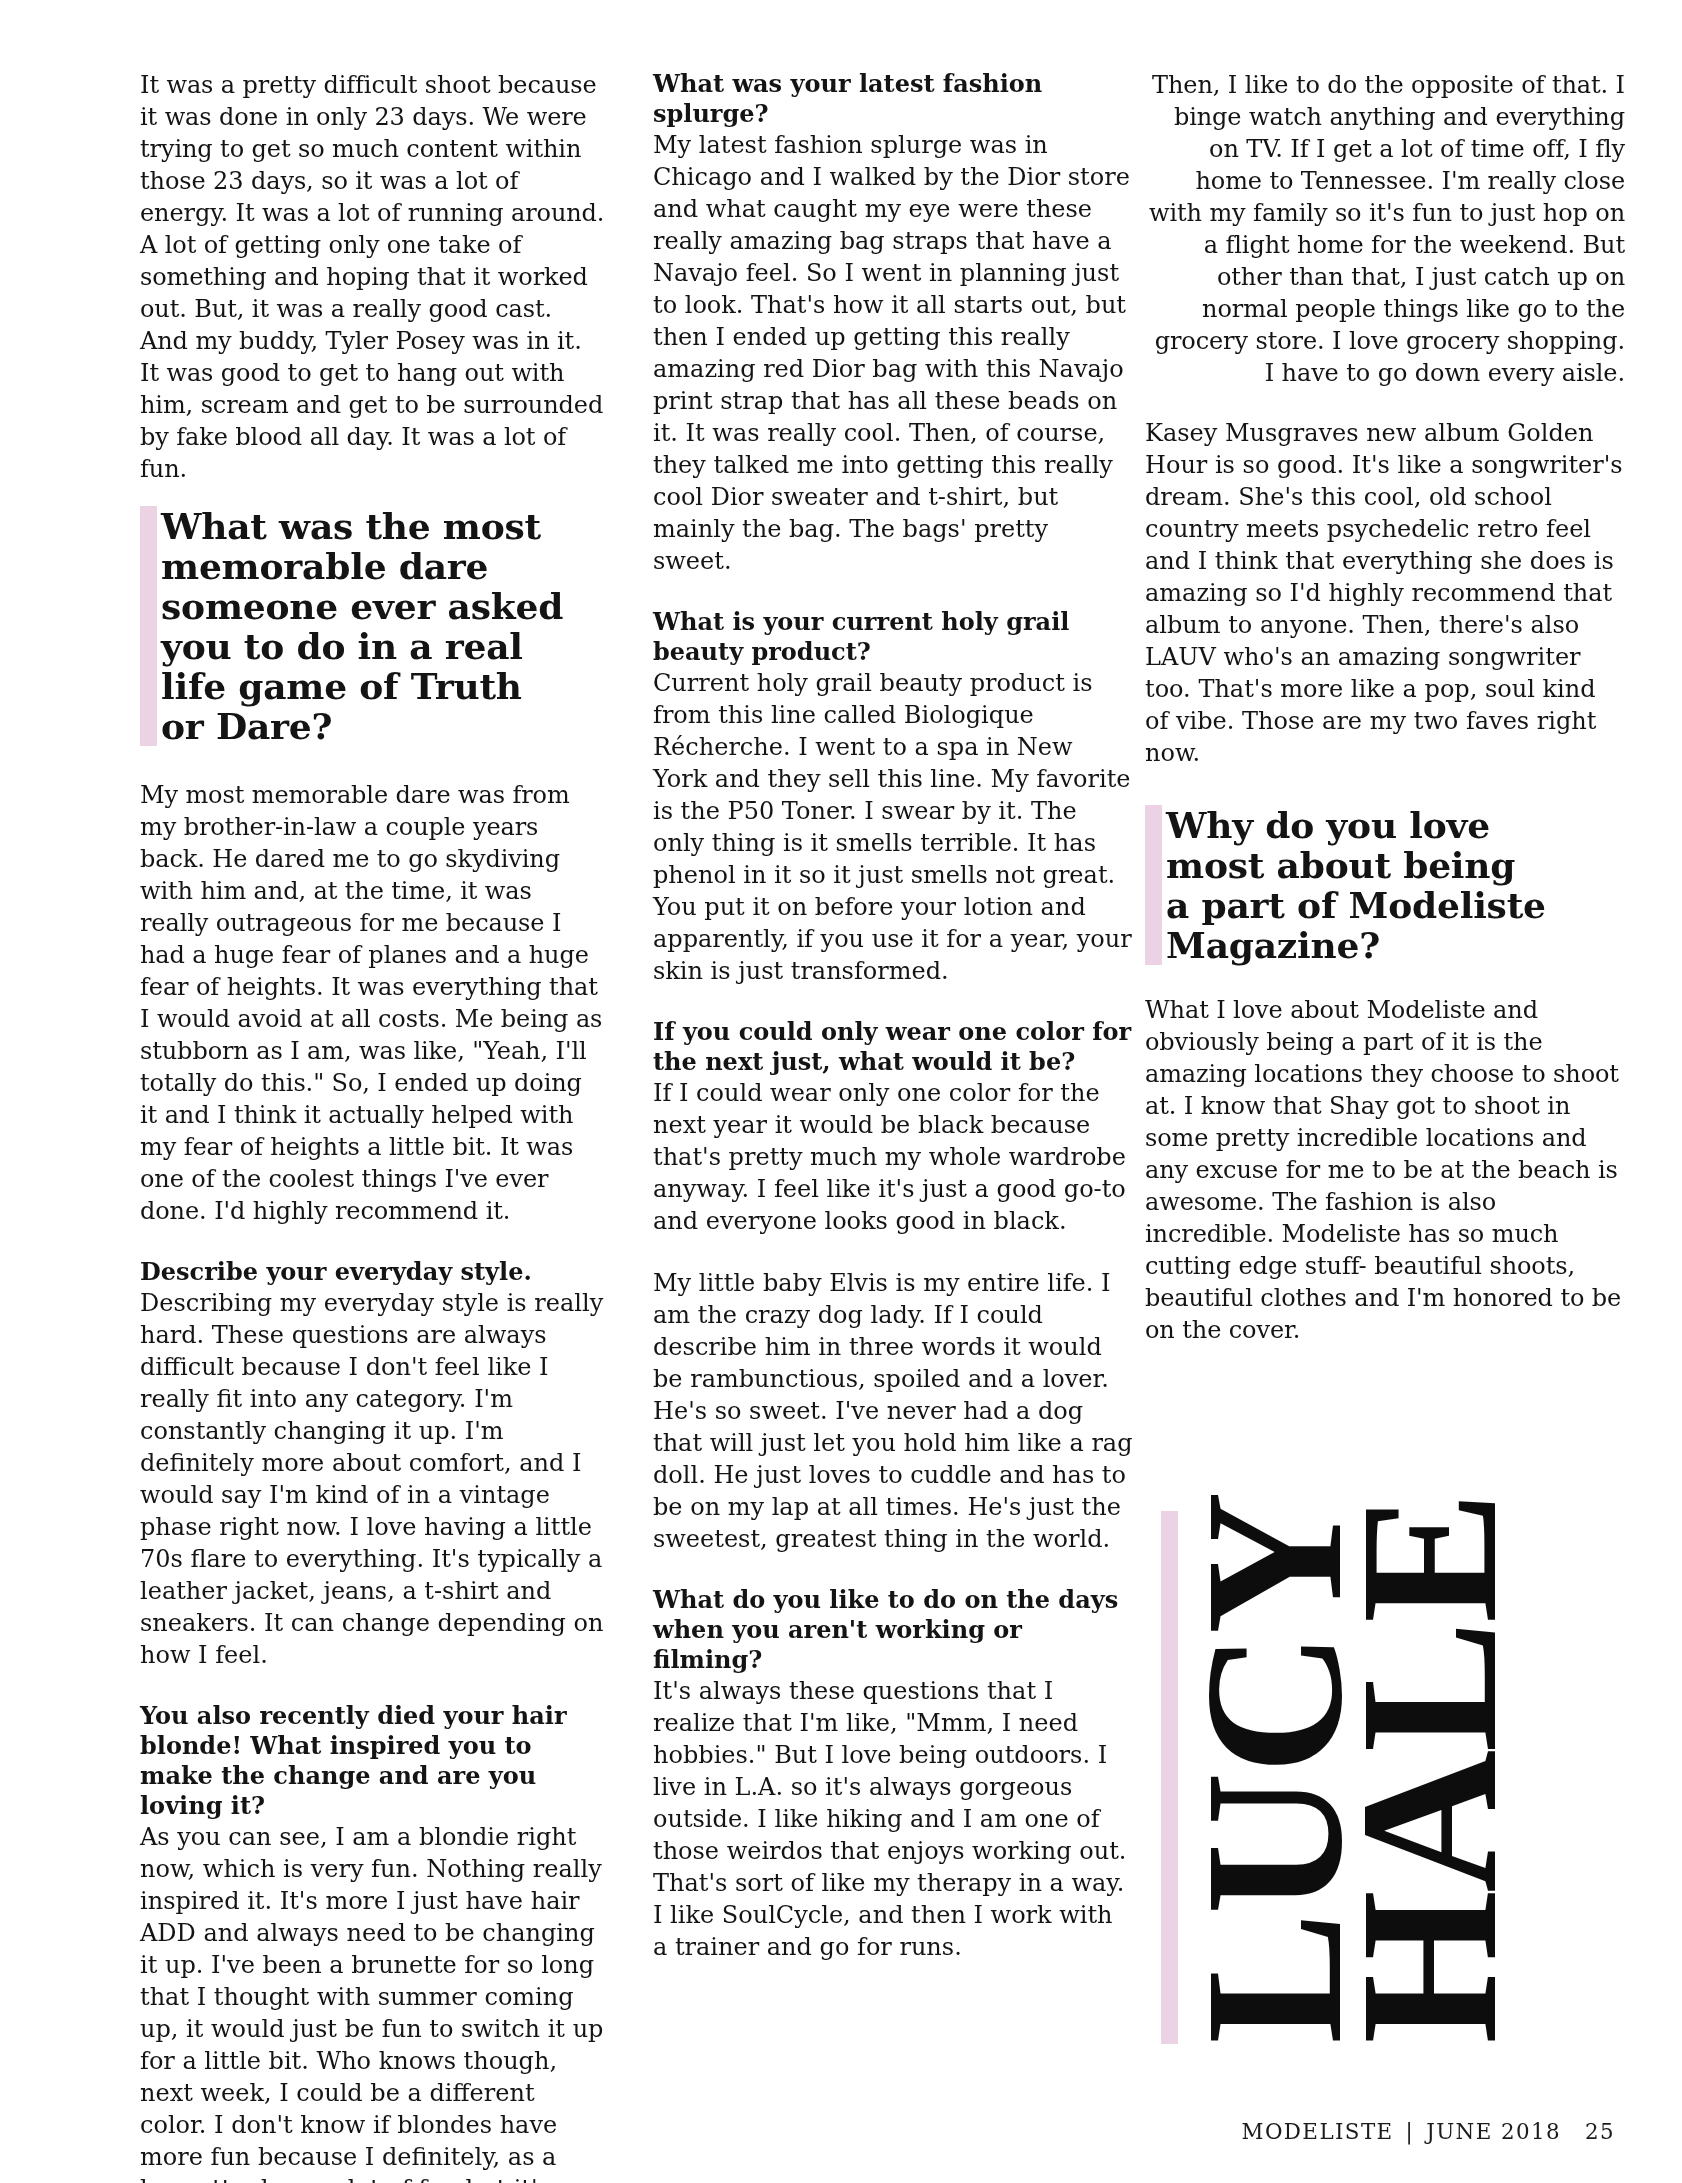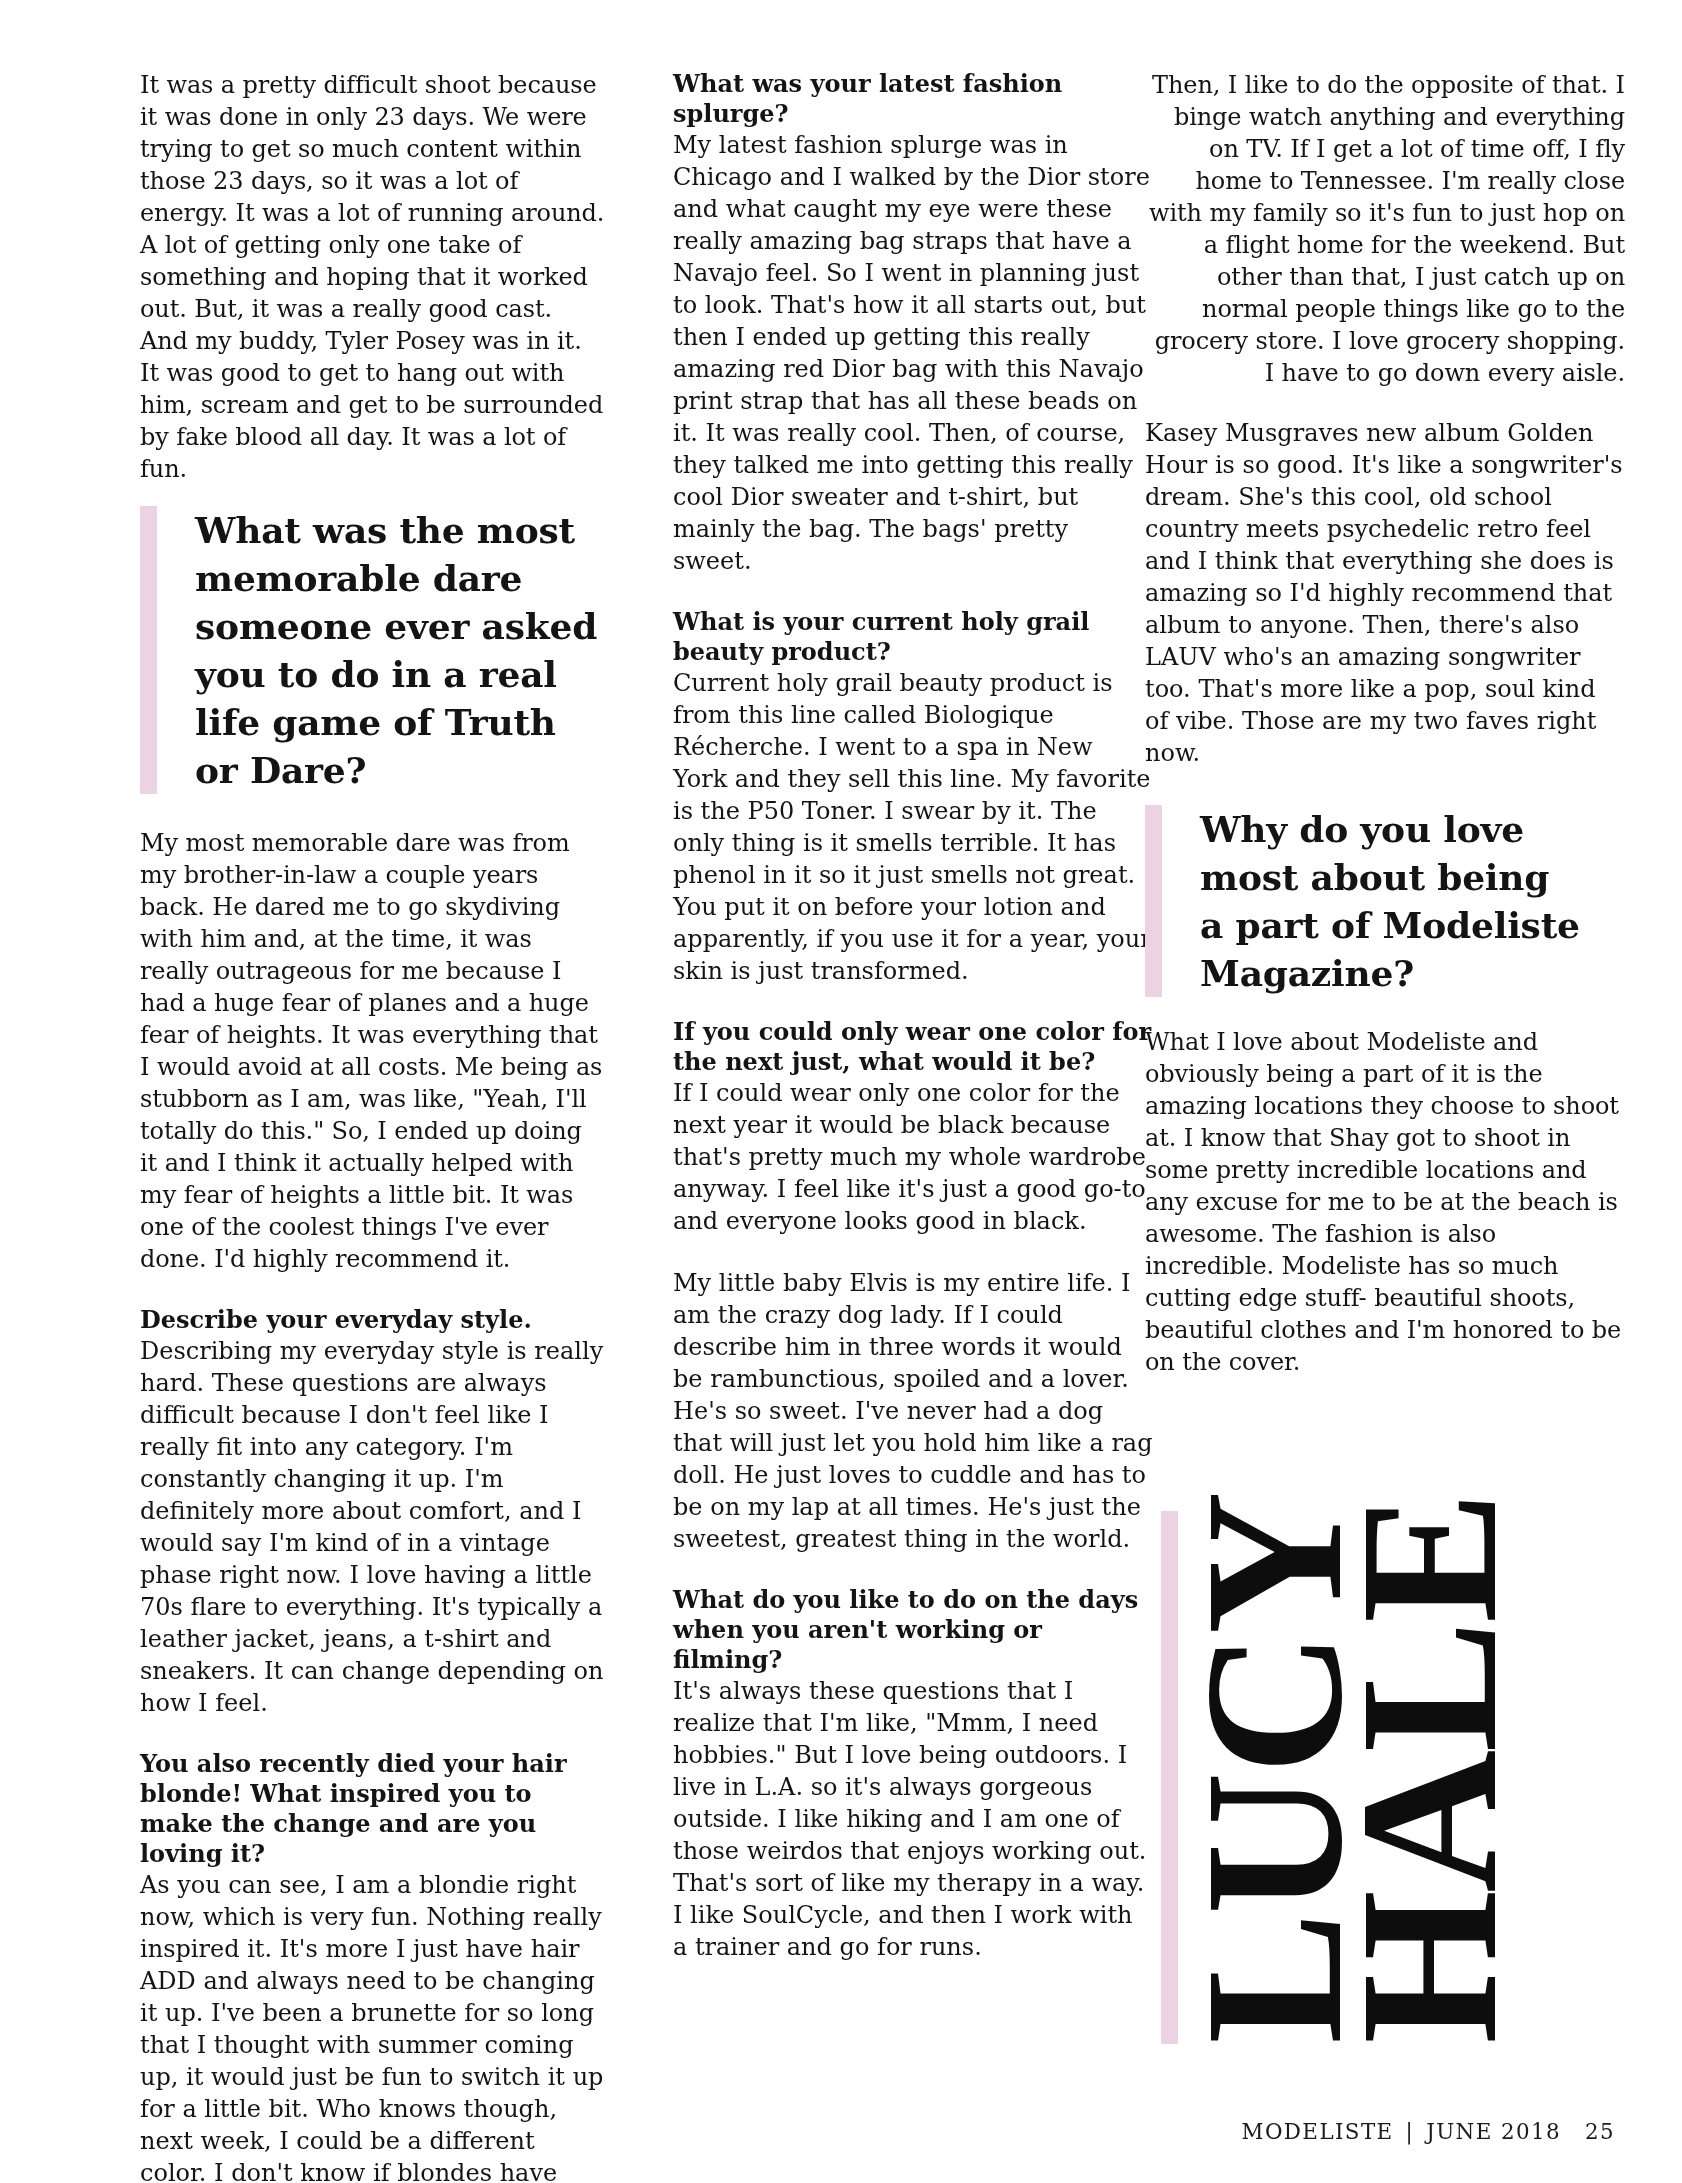--- a/index.html
+++ b/index.html
@@ -7,45 +7,45 @@
   body {
     width: 1683px; height: 2183px;
     position: relative;
     background: #ffffff;
     overflow: hidden;
     font-family: "DejaVu Serif", "Liberation Serif", serif;
     color: var(--ink);
   }
   .column { position: absolute; top: 69px; }
   #col1 { left: 140px;  width: 466px; }
-  #col2 { left: 673px; width: 480px; }
+  #col2 { left: 653px; width: 480px; }
   #col3 { left: 1145px; width: 480px; }
 
   .body-text {
     font-size: 24px; line-height: 32px;
     margin: 0 0 30px 0;
     letter-spacing: -0.1px;
   }
   .qa { margin: 0 0 30px 0; }
   .qa:last-child { margin-bottom: 0; }
   .question {
     font-weight: bold;
     font-size: 24px; line-height: 30px;
     margin: 0;
   }
   .answer {
     font-size: 24px; line-height: 32px;
     margin: 0;
   }
   .big-question {
     font-weight: bold;
-    font-size: 36px; line-height: 48px;
+    font-size: 36px; line-height: 40px;
     white-space: pre-line;
     border-left: 17.7px solid var(--accent);
-    padding-left: 38px;
+    padding-left: 4px;
     margin: 21px 0 33px 0;
     letter-spacing: -0.2px;
   }
   #col1 .intro { margin-bottom: 17.7px; }
   #col3 .continuation { margin-bottom: 28px; text-align: right; }
   #col3 .music { margin-bottom: 36px; }
   #col3 .big-question { margin-bottom: 29px; }
 
   
   #name-accent-bar {

